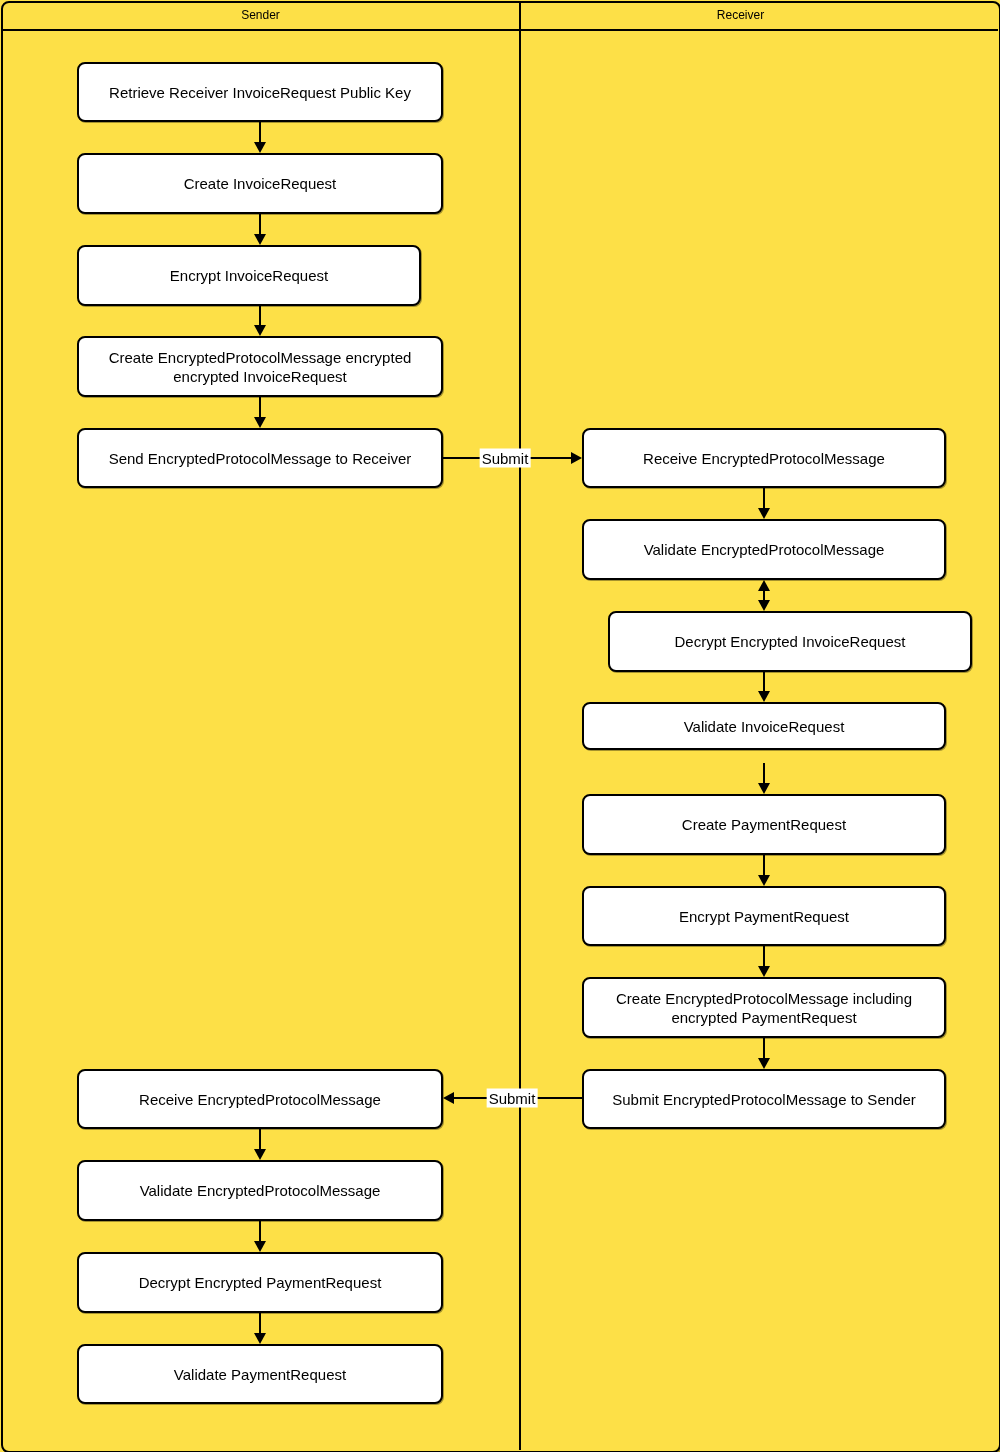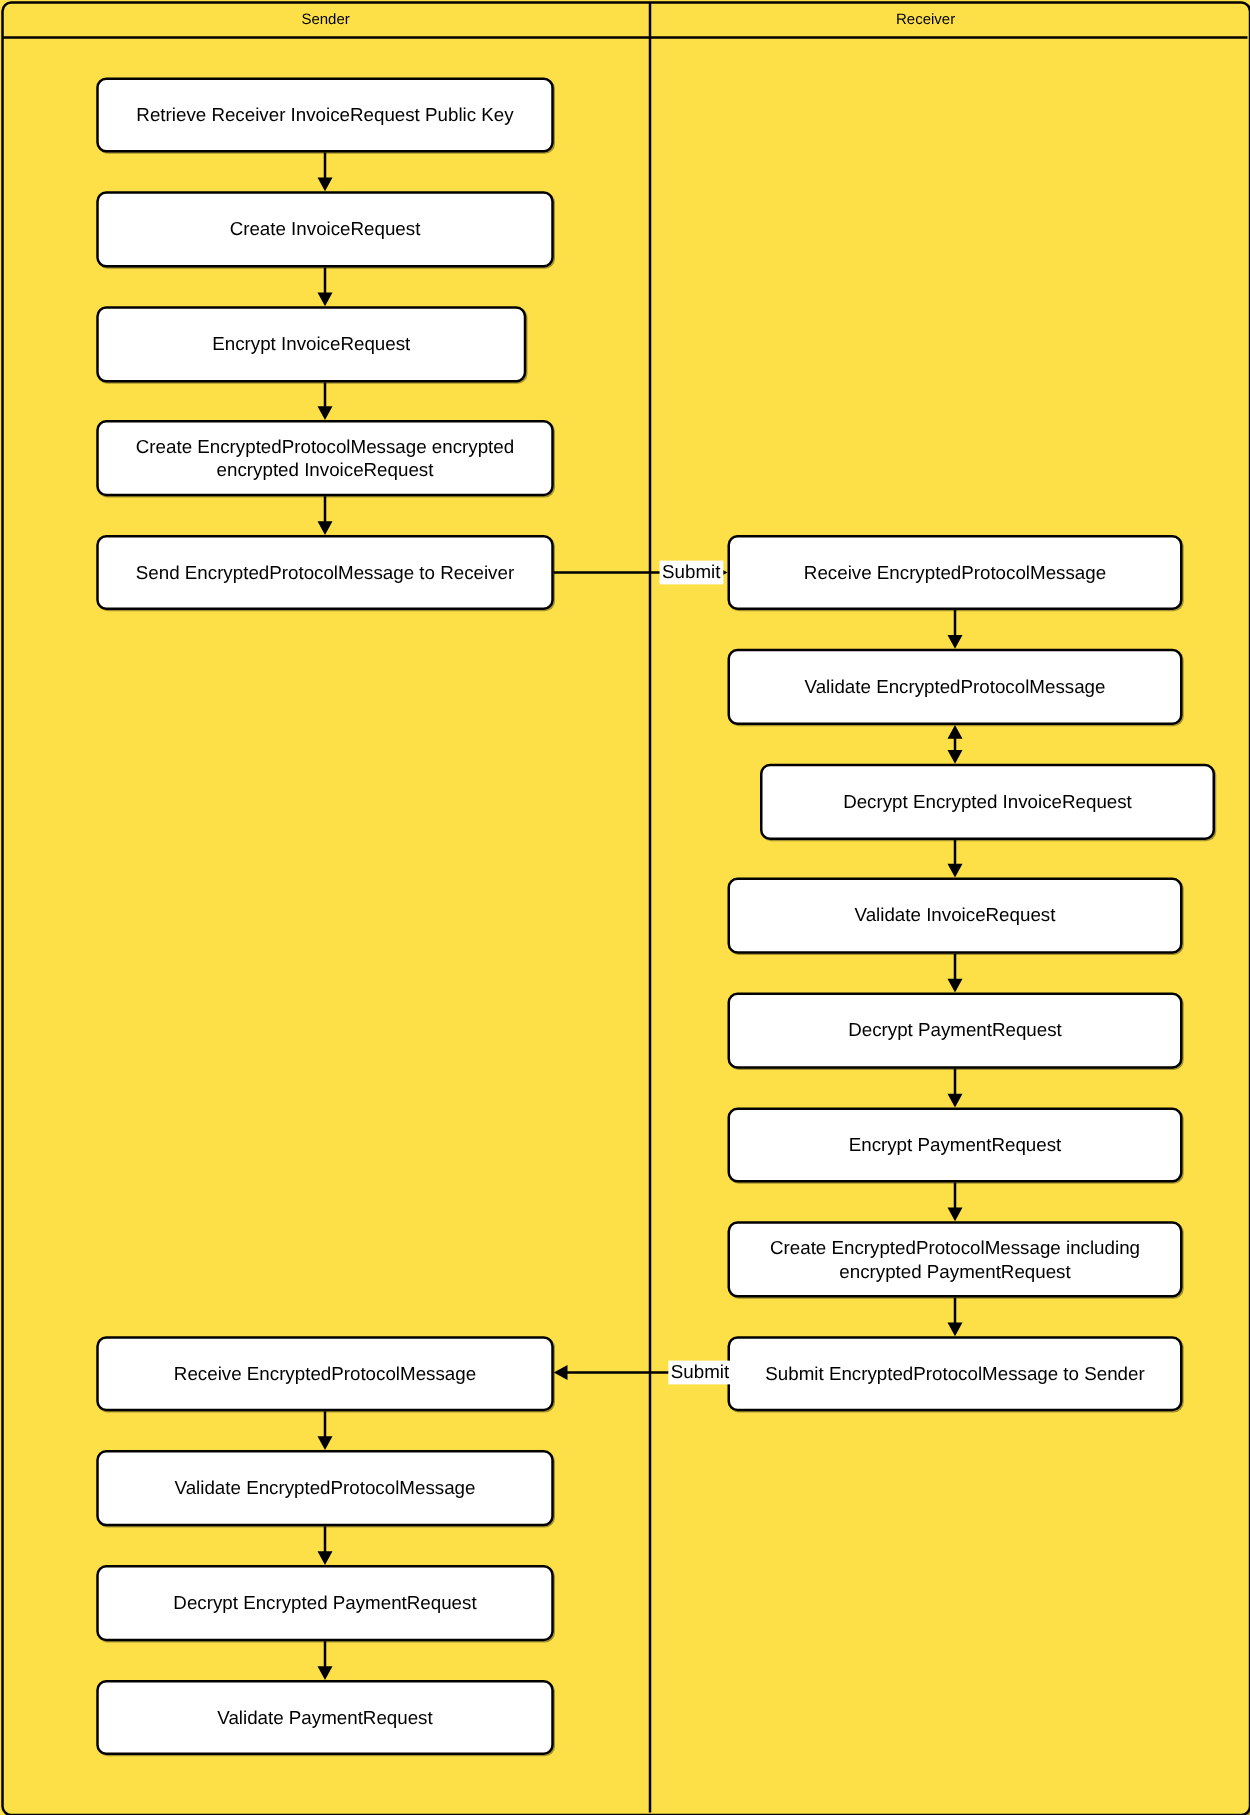--- a/index.html
+++ b/index.html
@@ -83,21 +83,20 @@
     border-right: 11px solid #000000; z-index: 2;
   }
   .edge-label {
     position: absolute;
     transform: translate(-50%, -50%);
     background: #ffffff;
     padding: 1px 2px;
     font-size: 15px;
     z-index: 3;
     white-space: nowrap;
-    margin-left: 48px;
   }
 </style>
 </head>
 <body>
 
 <div class="canvas">
   <div class="frame"></div>
   <div class="lane-divider"></div>
   <div class="header-rule"></div>
 
@@ -110,22 +109,22 @@
   <div class="node" style="left:77px; top:336px; width:366px; height:61px">Create EncryptedProtocolMessage encrypted encrypted InvoiceRequest</div>
   <div class="node" style="left:77px; top:428px; width:366px; height:60px">Send EncryptedProtocolMessage to Receiver</div>
   <div class="node" style="left:77px; top:1069px; width:366px; height:60px">Receive EncryptedProtocolMessage</div>
   <div class="node" style="left:77px; top:1160px; width:366px; height:61px">Validate EncryptedProtocolMessage</div>
   <div class="node" style="left:77px; top:1252px; width:366px; height:61px">Decrypt Encrypted PaymentRequest</div>
   <div class="node" style="left:77px; top:1344px; width:366px; height:60px">Validate PaymentRequest</div>
 
   <div class="node" style="left:582px; top:428px; width:364px; height:60px">Receive EncryptedProtocolMessage</div>
   <div class="node" style="left:582px; top:519px; width:364px; height:61px">Validate EncryptedProtocolMessage</div>
   <div class="node" style="left:608px; top:611px; width:364px; height:61px">Decrypt Encrypted InvoiceRequest</div>
-  <div class="node" style="left:582px; top:702px; width:364px; height:61px">Validate InvoiceRequest</div>
-  <div class="node" style="left:582px; top:794px; width:364px; height:61px">Decrypt PaymentRequest</div>
+  <div class="node" style="left:582px; top:702px; width:364px; height:48px">Validate InvoiceRequest</div>
+  <div class="node" style="left:582px; top:794px; width:364px; height:61px">Create PaymentRequest</div>
   <div class="node" style="left:582px; top:886px; width:364px; height:60px">Encrypt PaymentRequest</div>
   <div class="node" style="left:582px; top:977px; width:364px; height:61px">Create EncryptedProtocolMessage including encrypted PaymentRequest</div>
   <div class="node" style="left:582px; top:1069px; width:364px; height:60px">Submit EncryptedProtocolMessage to Sender</div>
 
   <div>
     <div class="vline" style="left:259px; top:122px; height:22px"></div>
     <div class="head-down" style="left:254px; top:142px"></div>
   </div>
   <div>
     <div class="vline" style="left:259px; top:214px; height:22px"></div>

